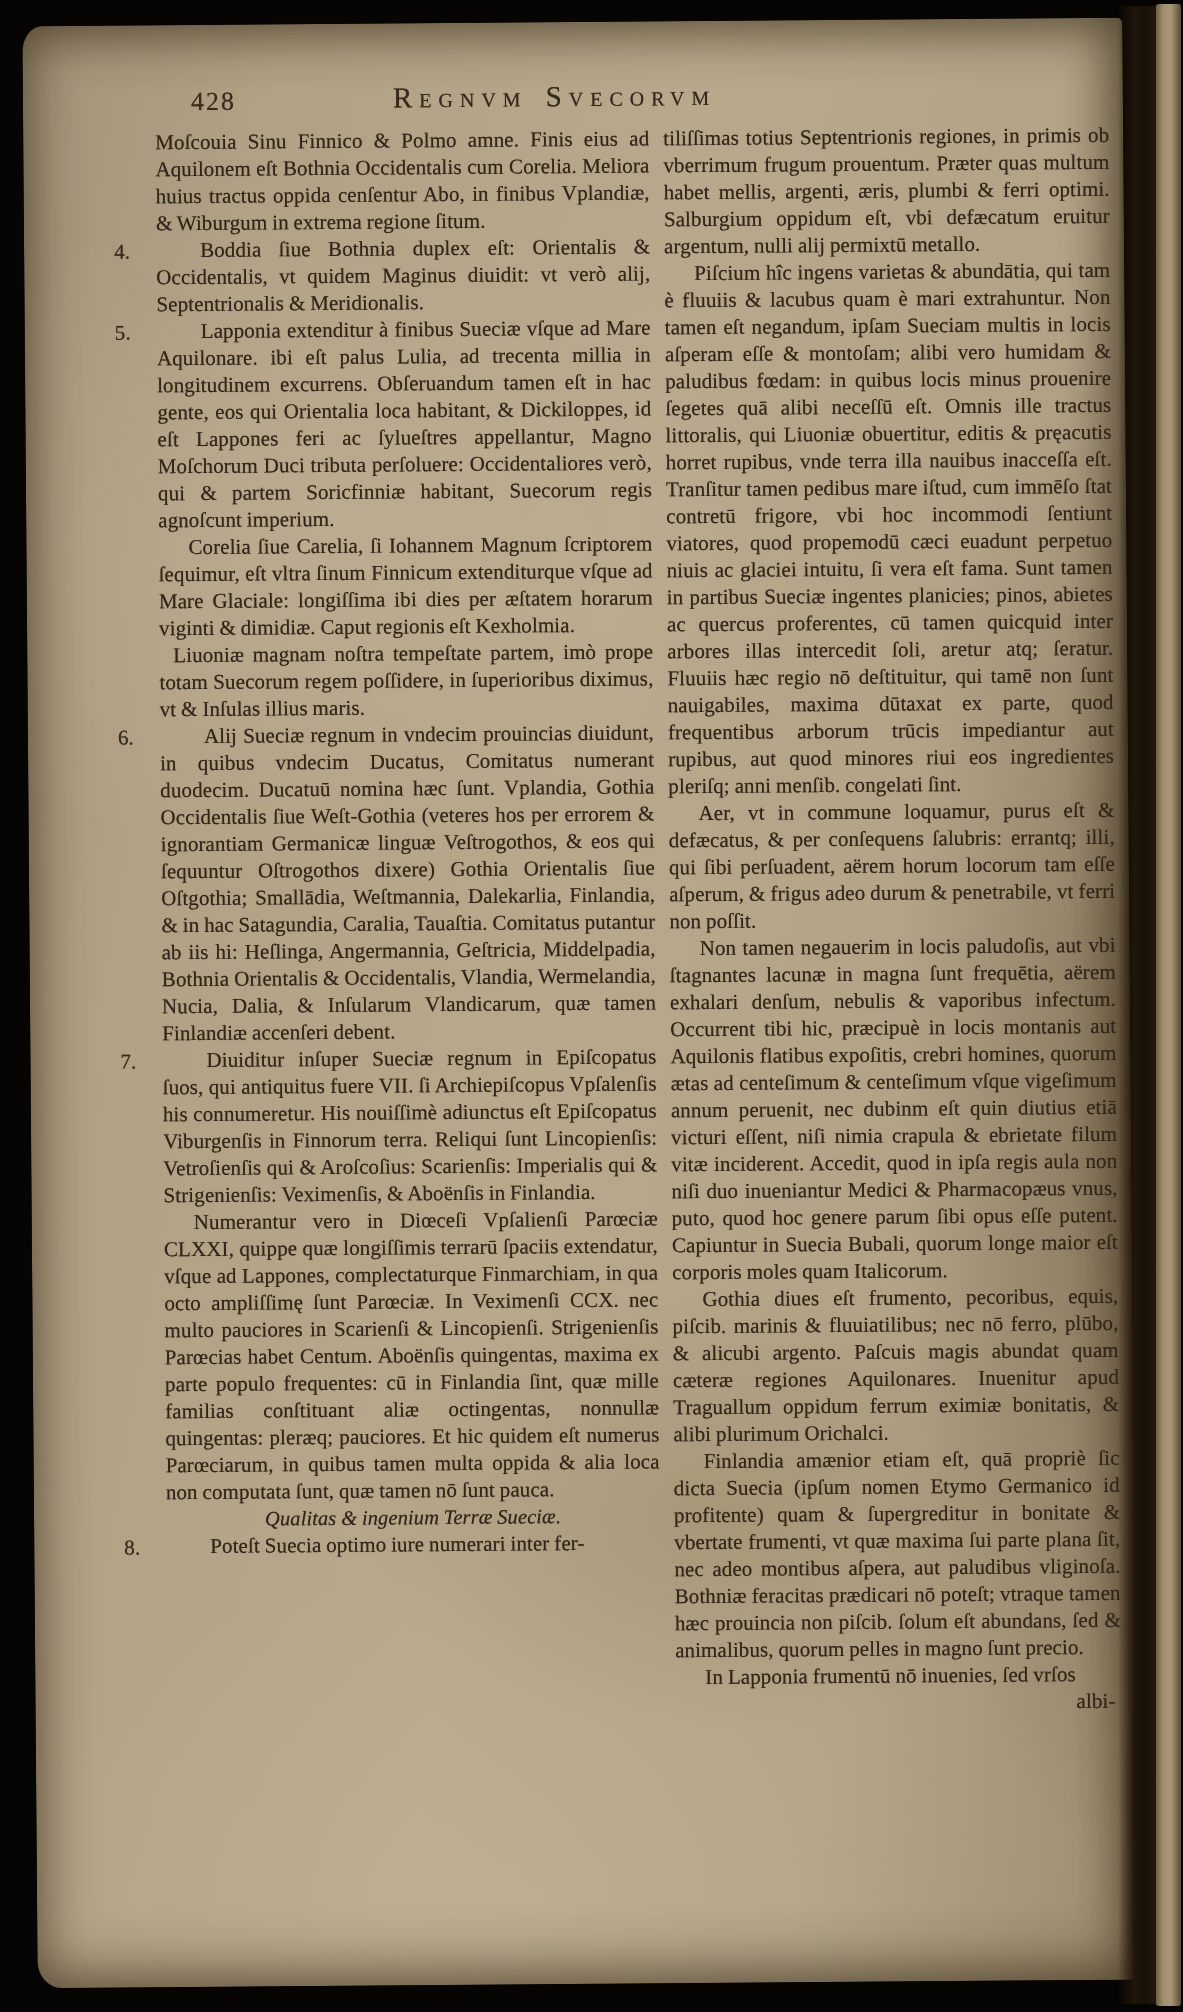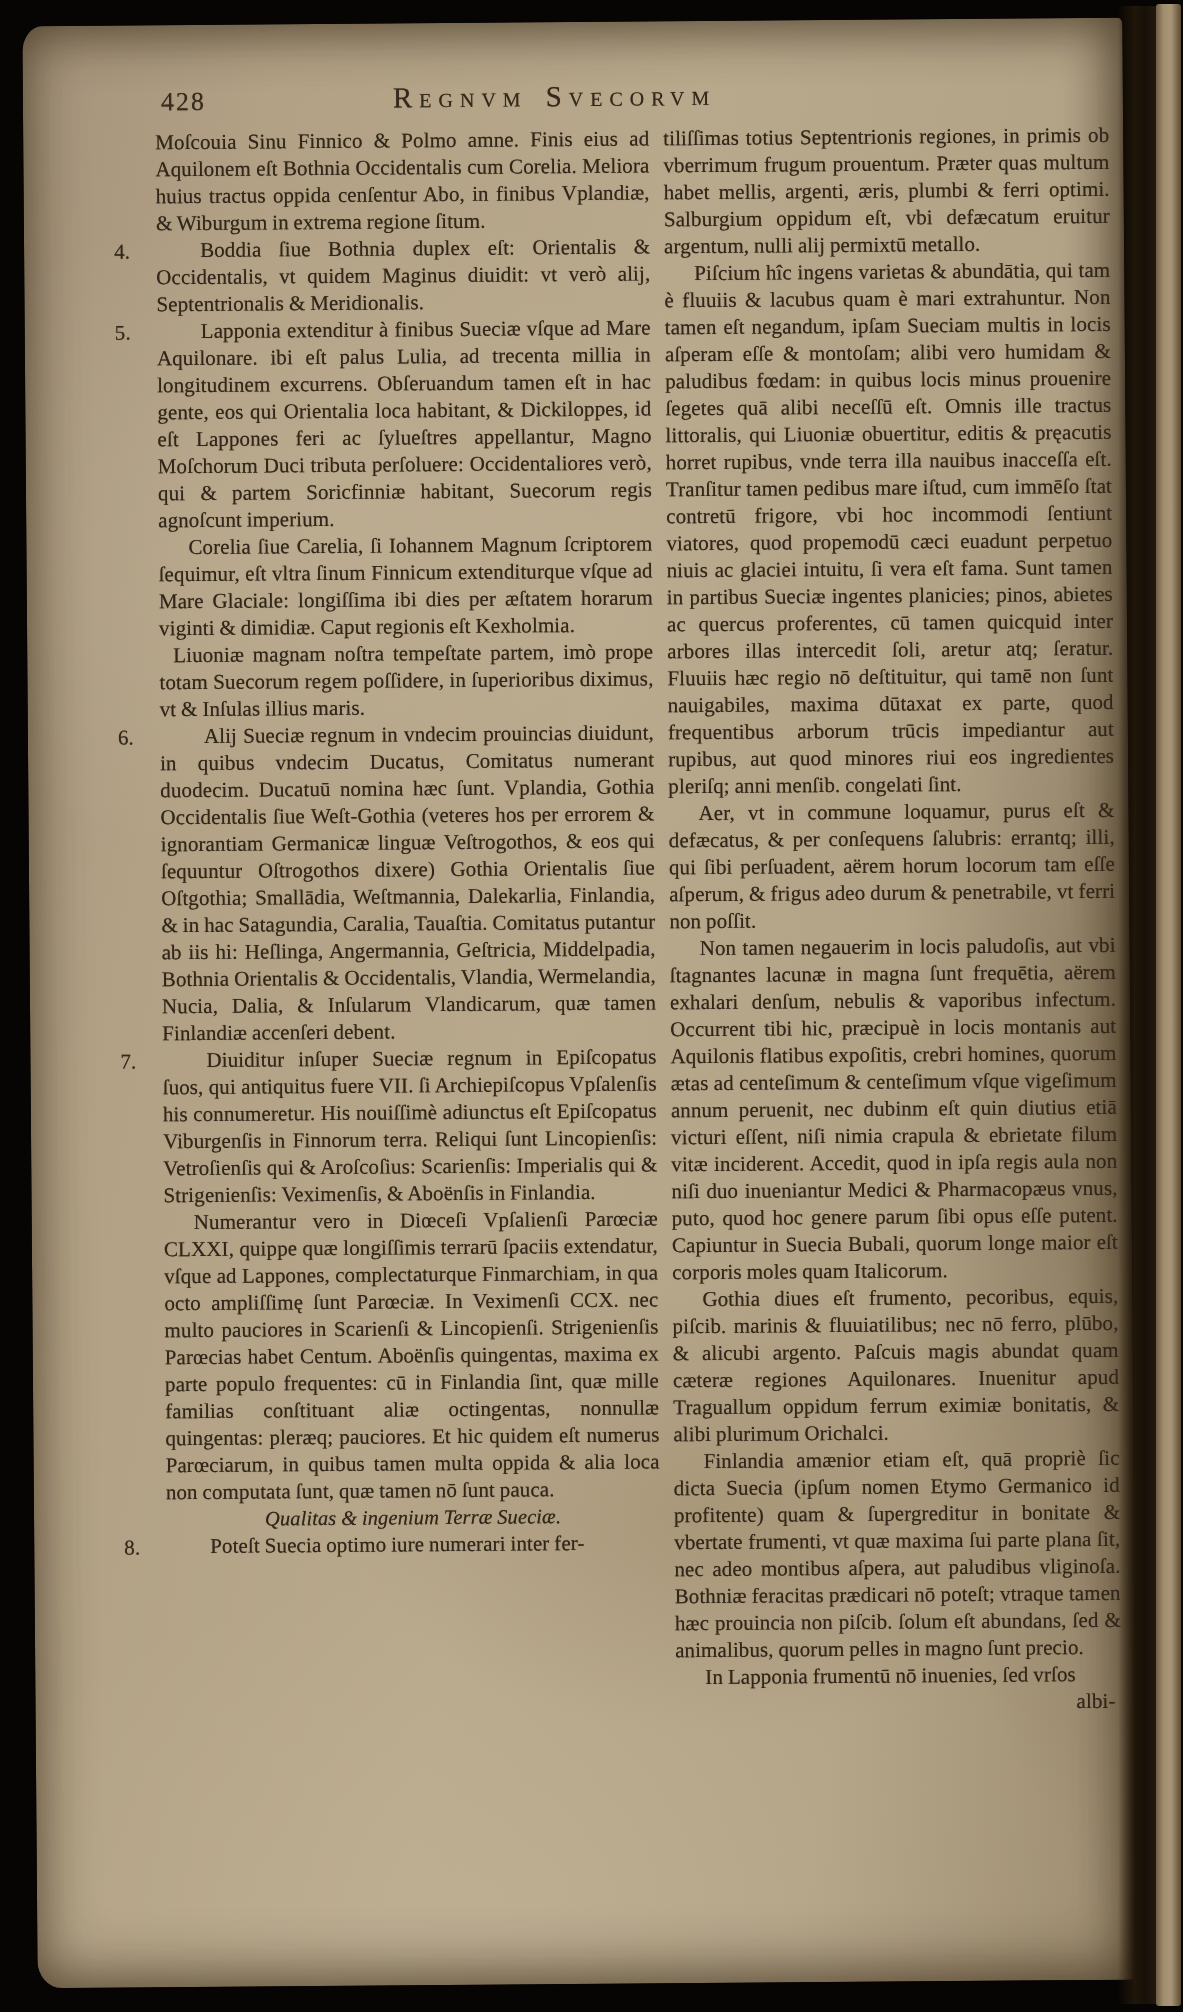--- a/index.html
+++ b/index.html
@@ -37,21 +37,21 @@
     border-radius:3px;
   }
   
   .content{
     position:absolute;left:132px;top:56px;width:954px;
     color:#312619;
     text-shadow:0 0 0.7px rgba(49,38,24,0.65);
   }
   .header-row{position:relative;height:44px;margin-bottom:4px;}
   .pagenum{
-    position:absolute;left:6px;top:6px;
+    position:absolute;left:36px;top:6px;
     font-size:26px;letter-spacing:2px;color:#382c1c;
   }
   .running-title{
     position:absolute;left:238px;top:2px;
     font-variant:small-caps;font-size:29px;letter-spacing:7px;
     color:#342a1b;white-space:nowrap;
   }
   .running-title .rt-word{margin-right:18px;}
   .columns{display:flex;gap:14px;}
   .col{font-size:21px;line-height:27px;text-align:justify;word-spacing:-0.5px;letter-spacing:0.1px;}

